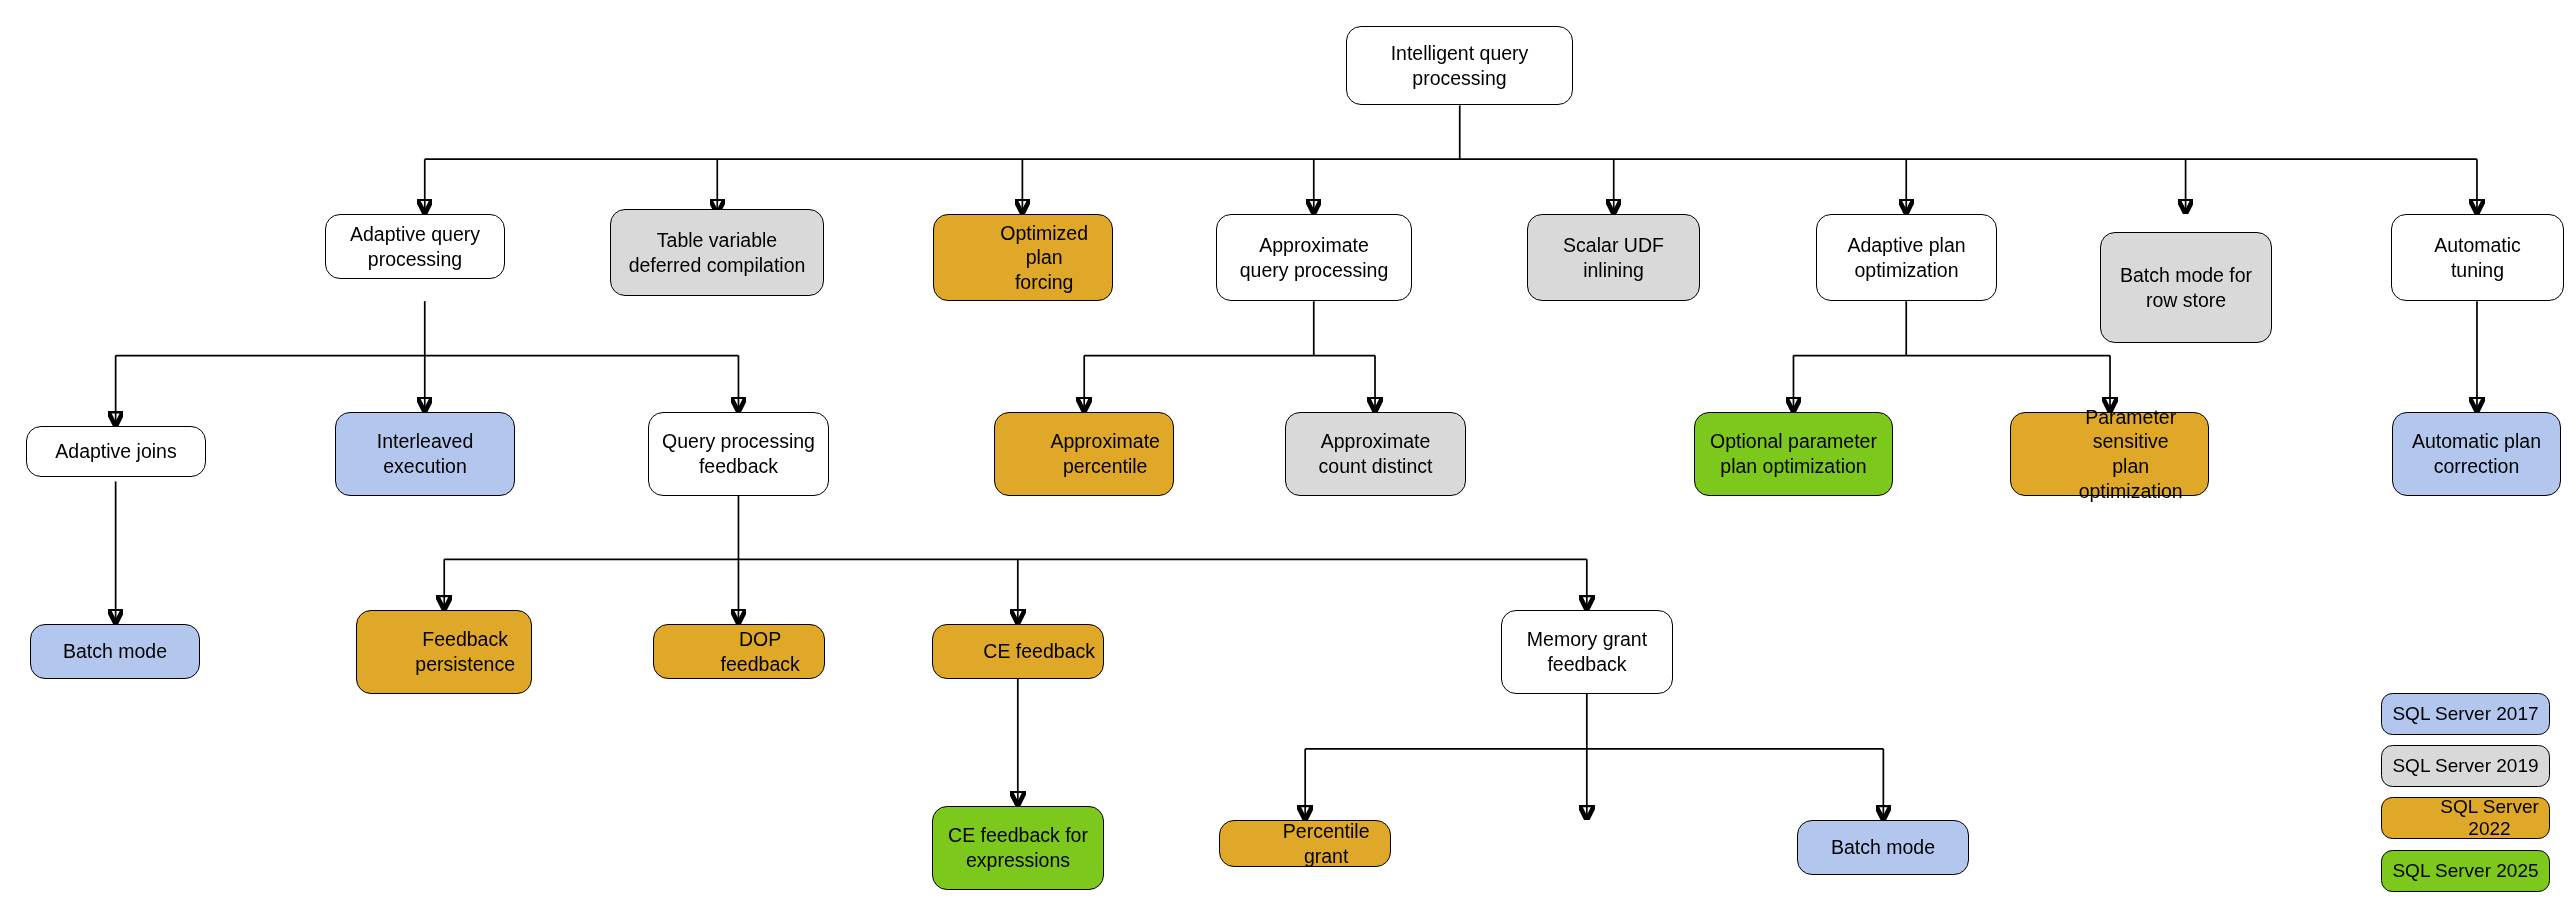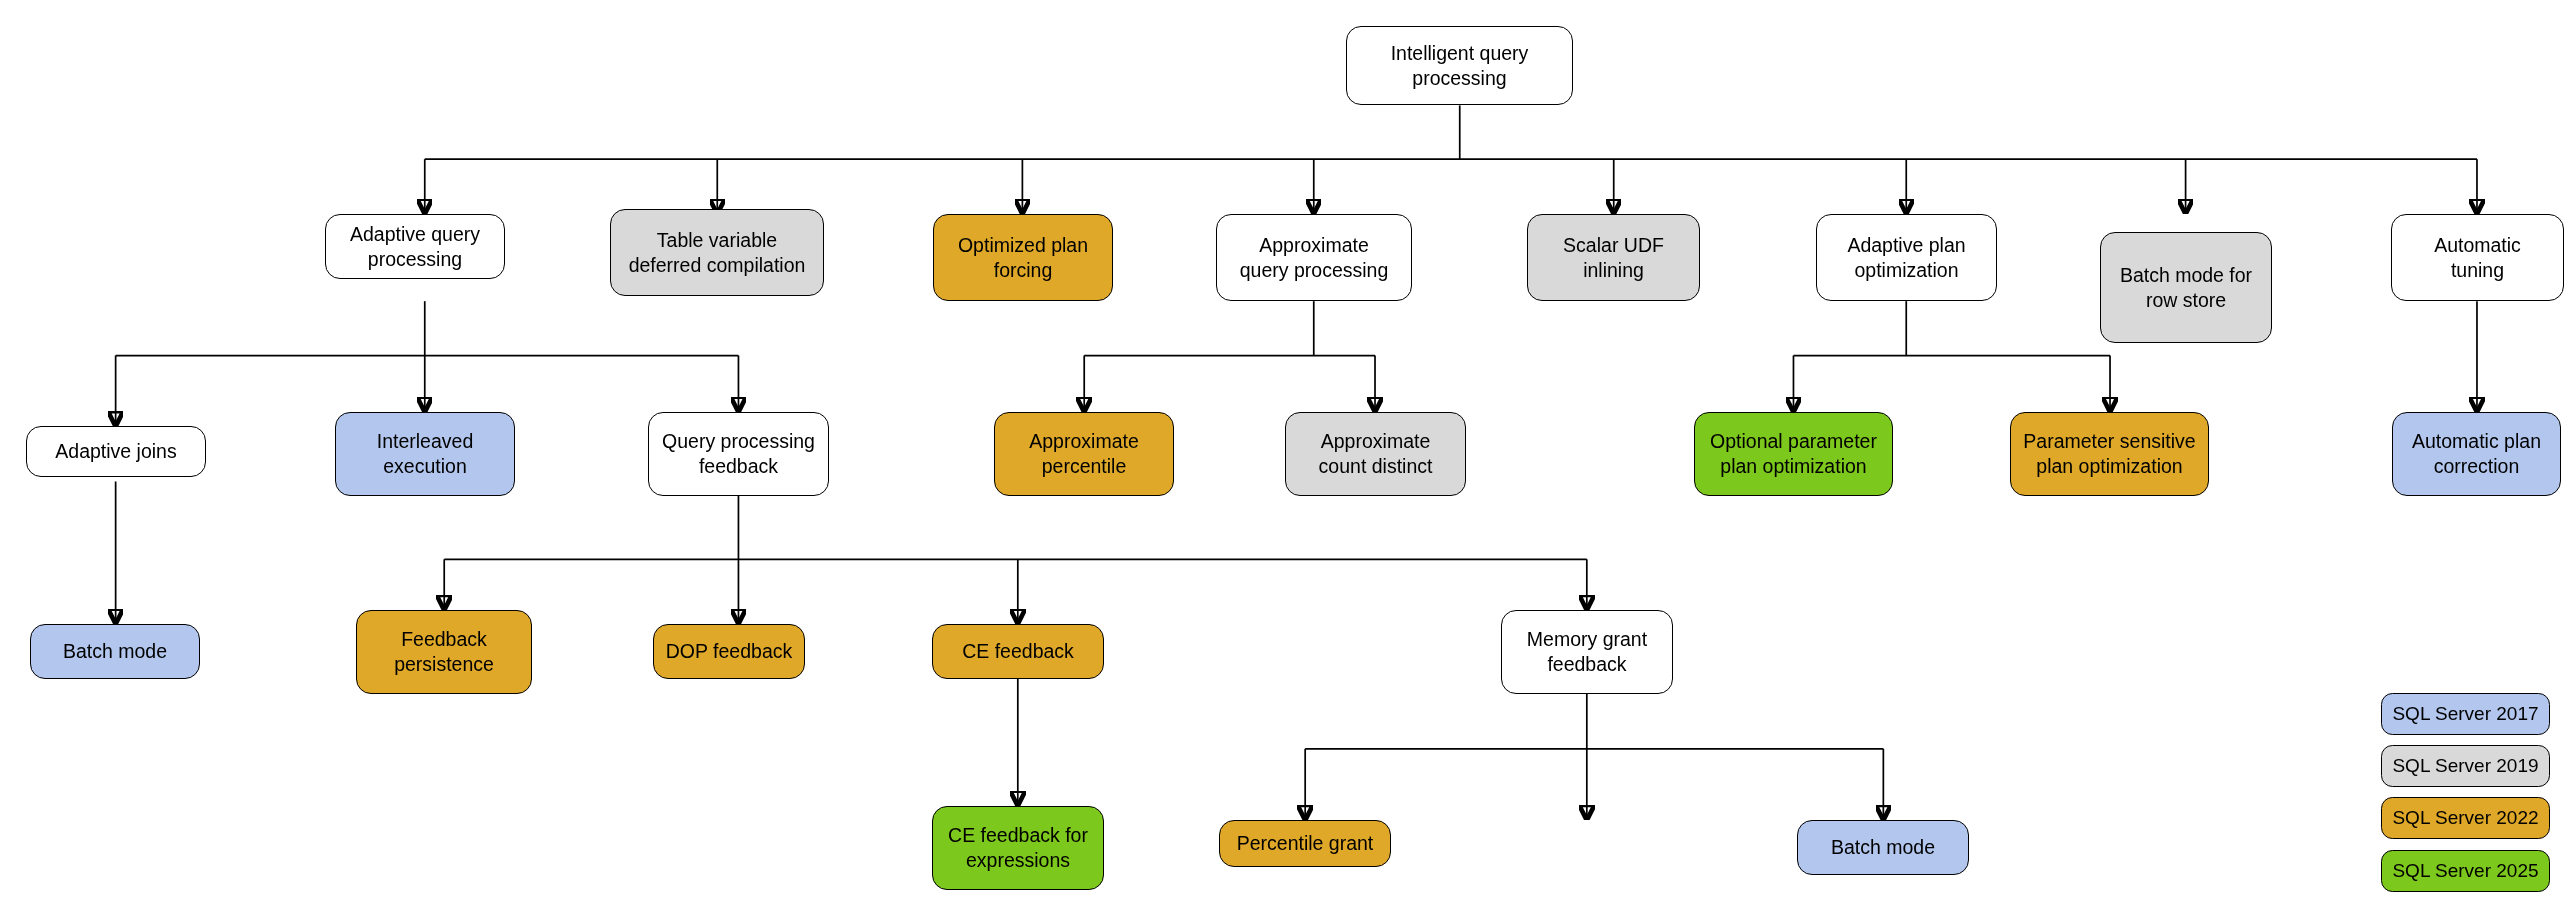--- a/index.html
+++ b/index.html
@@ -12,21 +12,21 @@
   #connectors path.arrow{marker-end:url(#ah);}
   .node{
     position:absolute;box-sizing:border-box;border:1.7px solid #000;border-radius:15px;
     background:#fff;display:flex;align-items:center;justify-content:center;
     text-align:center;white-space:pre-line;font-size:19.5px;line-height:1.26;
     padding:2.3px 5.7px;
   }
   .bold{font-weight:normal;}
   .v2017{background:var(--v2017);}
   .v2019{background:var(--v2019);}
-  .v2022{background:var(--v2022);}
+  .v2022{background:var(--v2022);padding-left:48px;}
   .v2025{background:var(--v2025);}
   .pill{
     position:absolute;box-sizing:border-box;border:1.7px solid #000;border-radius:11.4px;
     display:flex;align-items:center;justify-content:center;text-align:center;
     font-size:19px;left:2381px;width:169px;height:42px;
   }
 </style>
 </head>
 <body>
 
@@ -119,21 +119,21 @@
   <div class="node v2025" style="left:1694px;top:412px;width:199px;height:84px">Optional parameter
 plan optimization</div>
   <div class="node v2022" style="left:2010px;top:412px;width:199px;height:84px">Parameter sensitive
 plan optimization</div>
   <div class="node v2017" style="left:2392px;top:412px;width:169px;height:84px">Automatic plan
 correction</div>
 
   <div class="node v2017" style="left:30px;top:624px;width:170px;height:55px">Batch mode</div>
   <div class="node v2022" style="left:356px;top:610px;width:176px;height:84px">Feedback
 persistence</div>
-  <div class="node v2022" style="left:653px;top:624px;width:152px;height:55px">DOP feedback</div>
+  <div class="node v2022" style="left:653px;top:624px;width:172px;height:55px">DOP feedback</div>
   <div class="node v2022" style="left:932px;top:624px;width:172px;height:55px">CE feedback</div>
   <div class="node bold" style="left:1501px;top:610px;width:172px;height:84px">Memory grant
 feedback</div>
 
   <div class="node v2025" style="left:932px;top:806px;width:172px;height:84px">CE feedback for
 expressions</div>
   <div class="node v2022" style="left:1219px;top:820px;width:172px;height:47px">Percentile grant</div>
   <div class="node v2017" style="left:1797px;top:820px;width:172px;height:55px">Batch mode</div>
 
   <div class="pill v2017" style="top:693px">SQL Server 2017</div>

